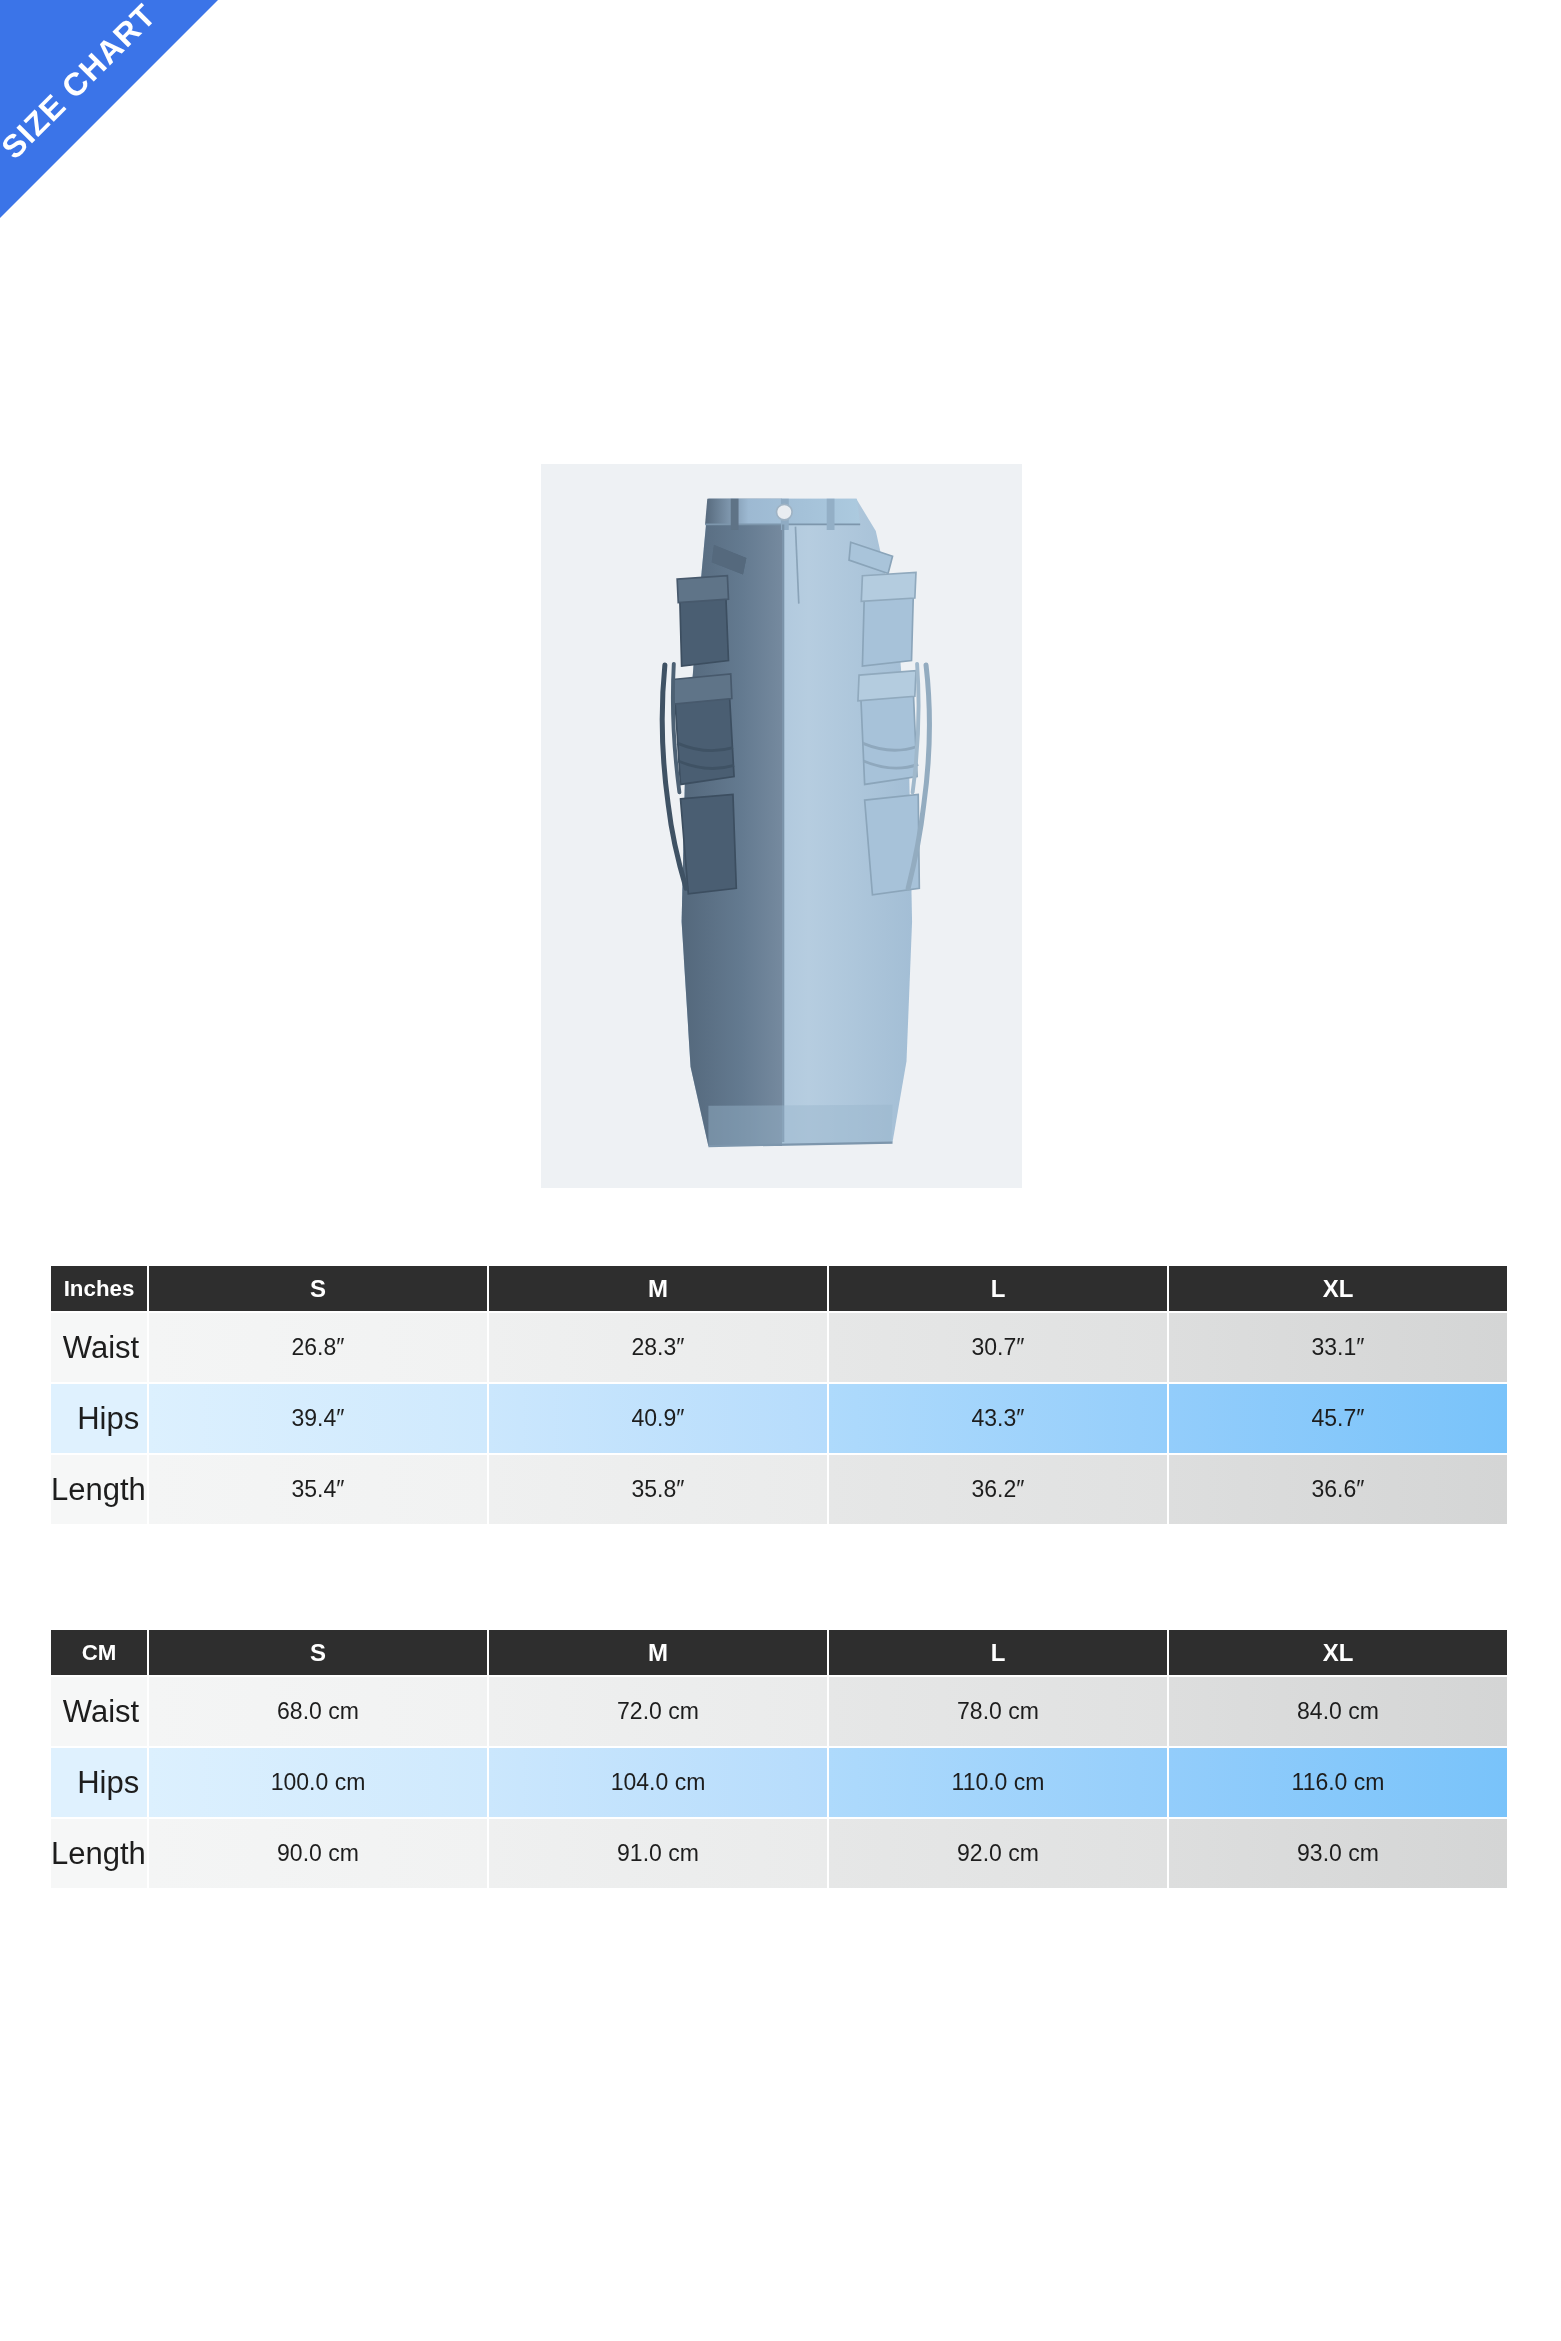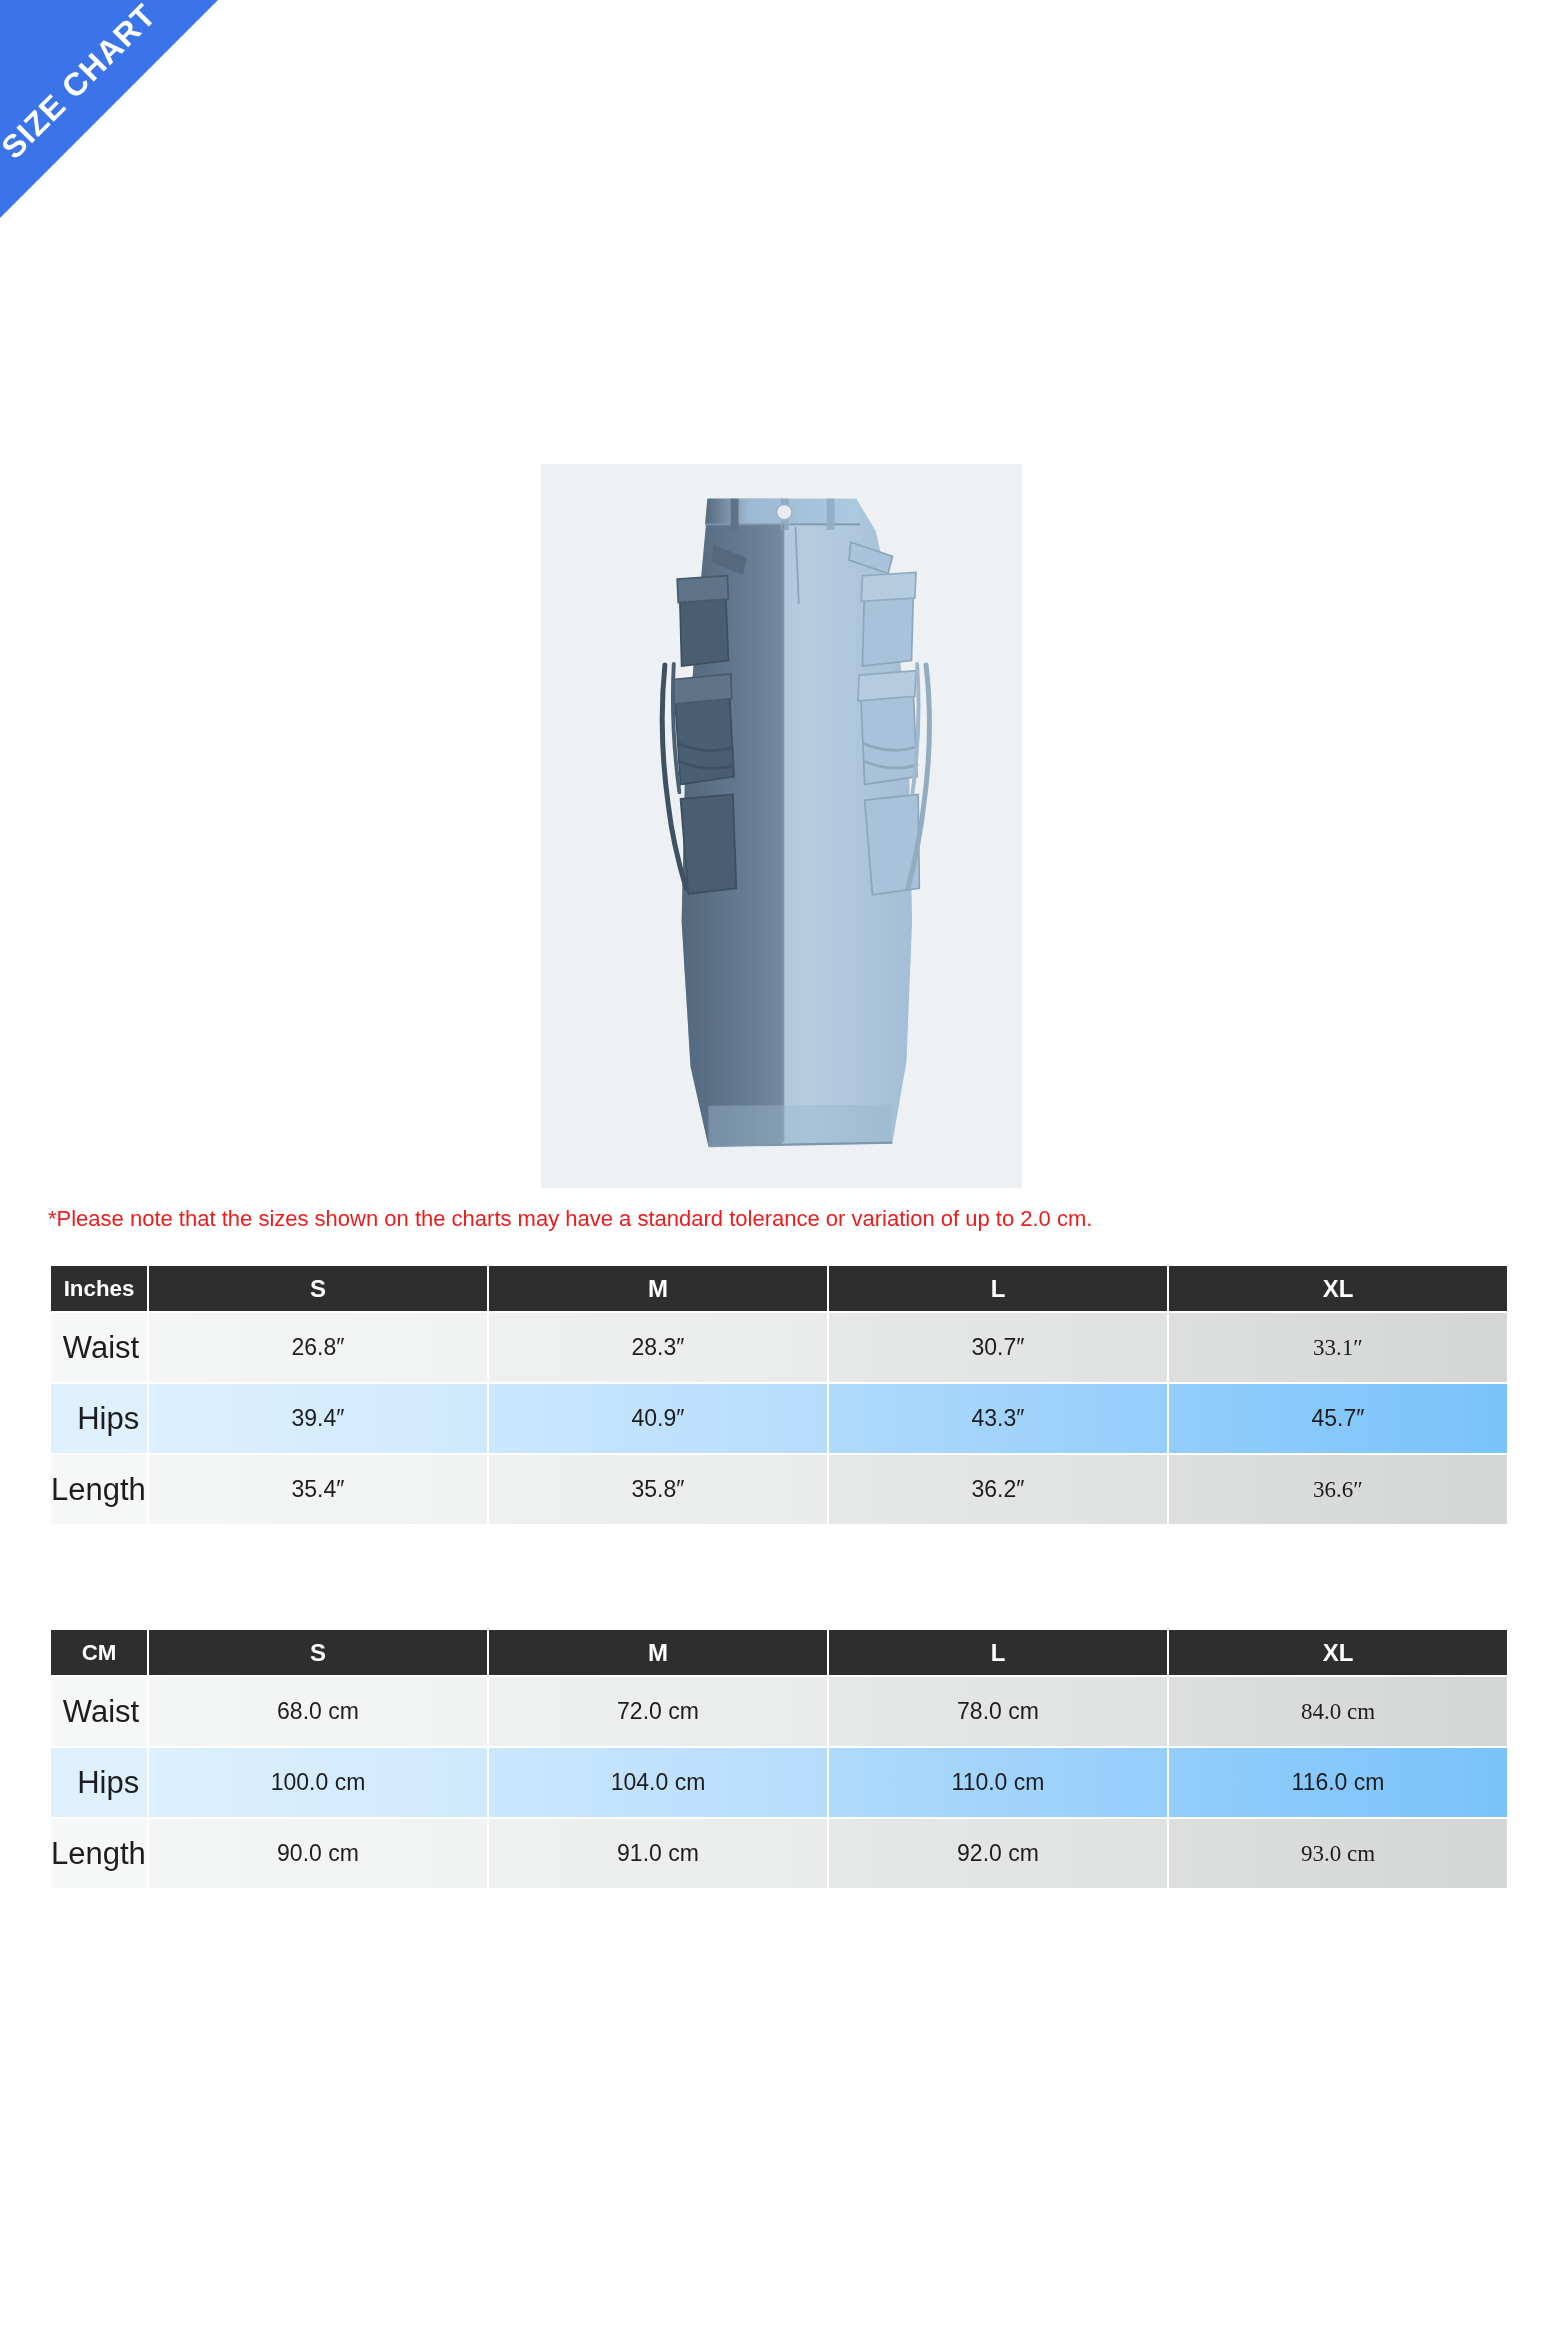--- a/index.html
+++ b/index.html
@@ -121,21 +121,21 @@
   }
   .size-table tbody tr.highlight th.row-label {
     background: #dff1fe;
     margin-top: 8px;
   }
 
   
   td.g1 { background: linear-gradient(to right, #f4f5f5, #f1f2f2); }
   td.g2 { background: linear-gradient(to right, #eff0f0, #eaebeb); }
   td.g3 { background: linear-gradient(to right, #e6e7e7, #e0e1e1); }
-  td.g4 { background: linear-gradient(to right, #dddede, #d4d5d5); font-family: Liberation Serif, serif; }
+  td.g4 { background: linear-gradient(to right, #dddede, #d4d5d5); }
 
   
   td.b1 { background: linear-gradient(to right, #dcf0fe, #cfe9fd); margin-top: 20px; }
   td.b2 { background: linear-gradient(to right, #cbe7fd, #b6dcfc); }
   td.b3 { background: linear-gradient(to right, #aedafc, #95cefb); }
   td.b4 { background: linear-gradient(to right, #93cdfb, #79c3fa); }
 </style>
 </head>
 <body>
 
@@ -222,21 +222,20 @@
       <path d="M580 602 L676 592 L678 760 L594 772 Z" fill="#a7c2d9" stroke="#8ba5ba" stroke-width="3"></path>
 
       <path d="M690 360 q14 120 -4 250 q-8 70 -28 150" stroke="#93acc0" stroke-width="9" fill="none" stroke-linecap="round"></path>
       <path d="M674 358 q8 110 -8 230" stroke="#a0b8cb" stroke-width="7" fill="none" stroke-linecap="round"></path>
 
       <path d="M300 1150 L630 1148 L628 1218 L300 1222 Z" fill="#9ab6cd" opacity="0.45"></path>
       <line x1="300" y1="1222" x2="630" y2="1216" stroke="#7d96ac" stroke-width="4"></line>
     </svg>
   </div>
 
-  <div class="size-note">*Please note that the sizes shown on the charts may have a standard tolerance or variation of up to 2.0 cm.</div>
 
   <table class="size-table inches">
     <colgroup>
       <col class="label-col">
       <col>
         <col>
         <col>
         <col>
     </colgroup>
     <thead>

